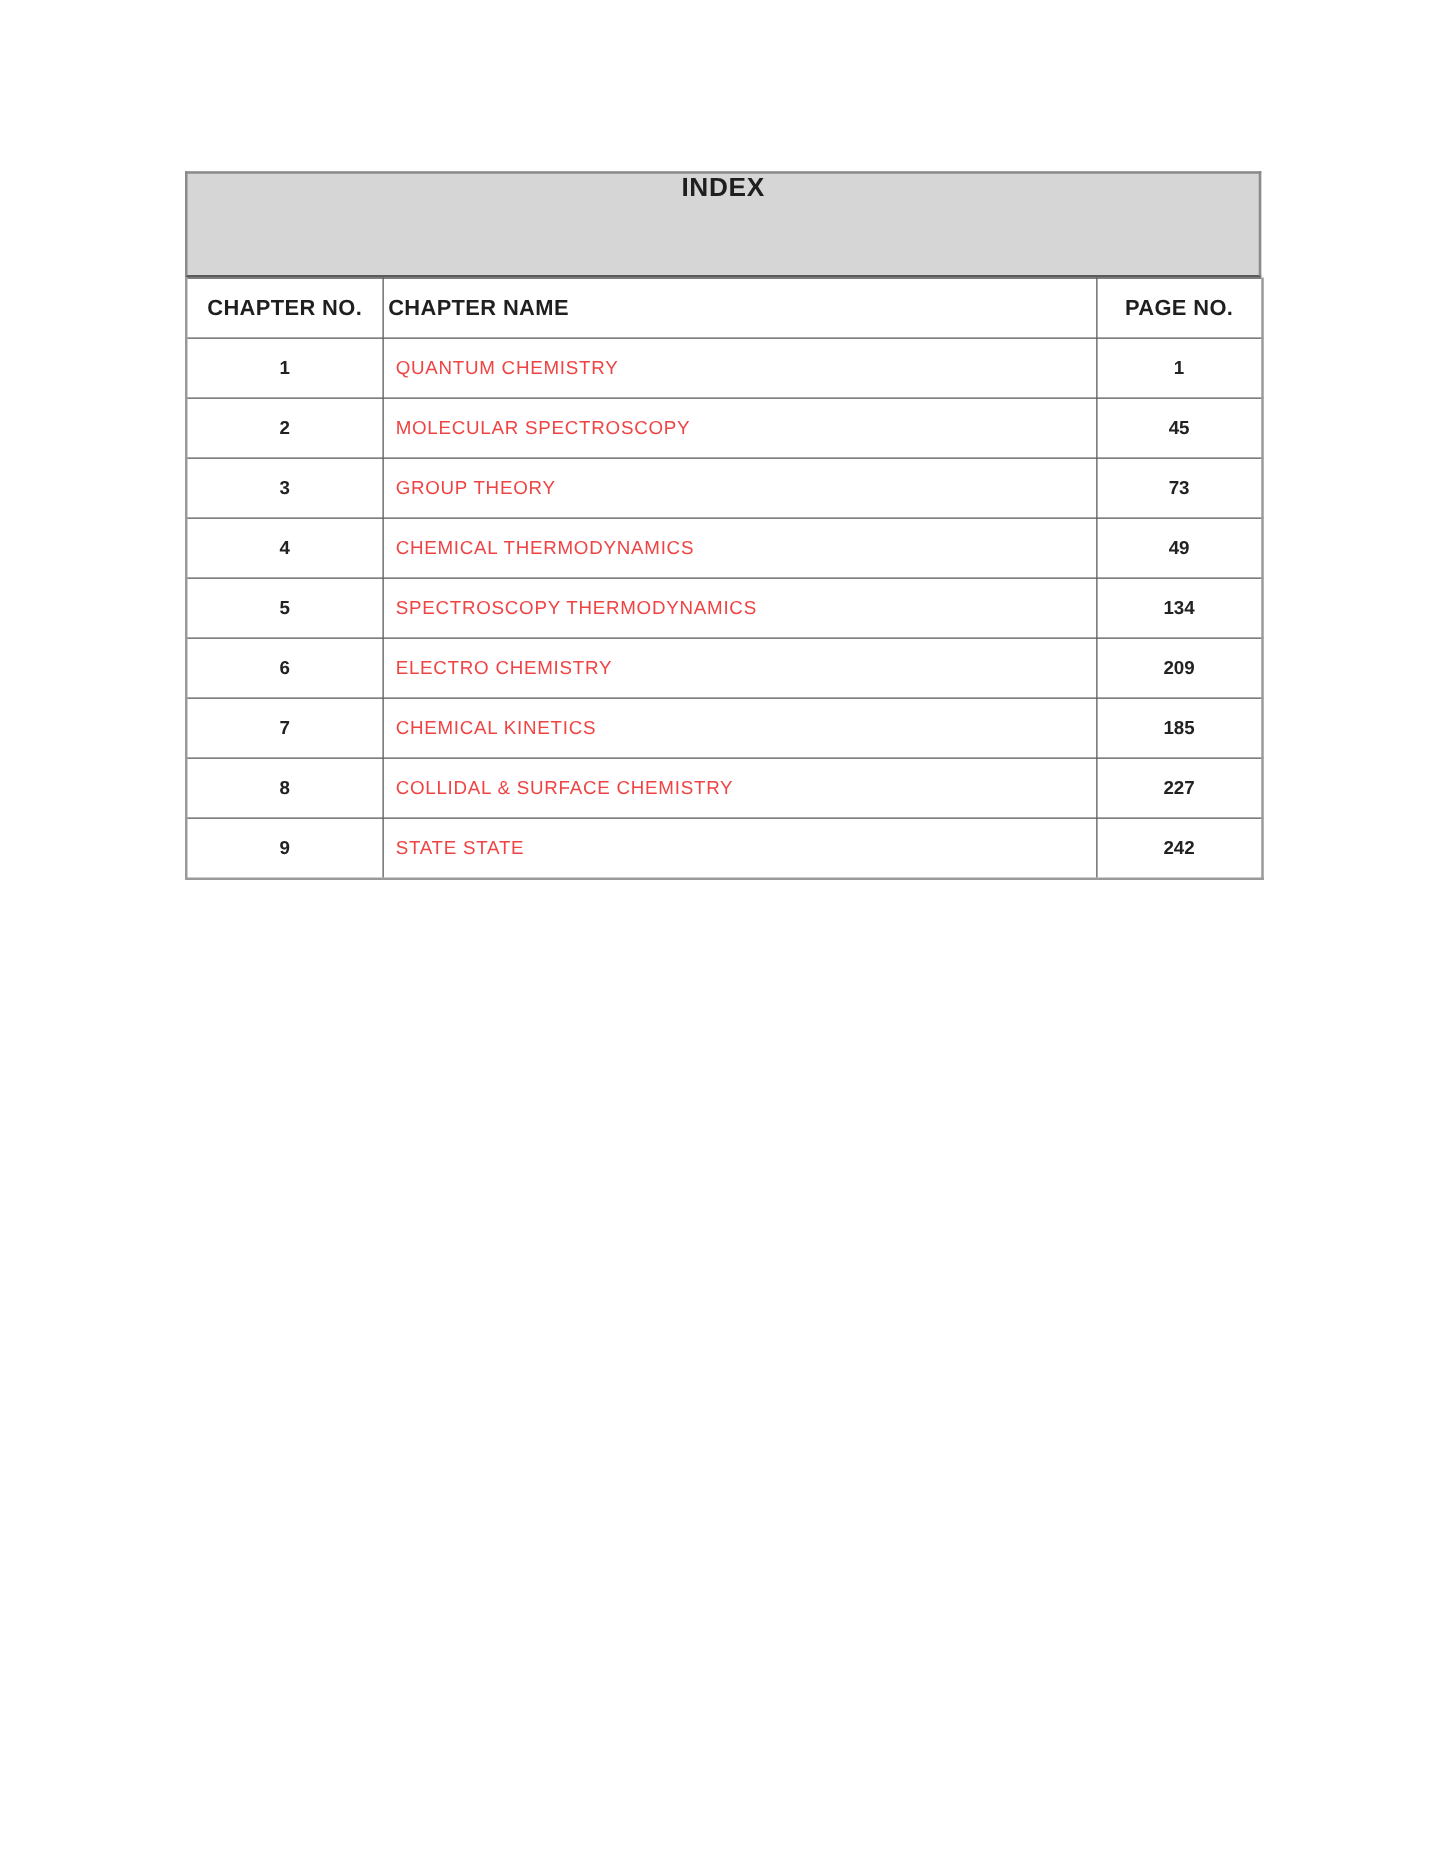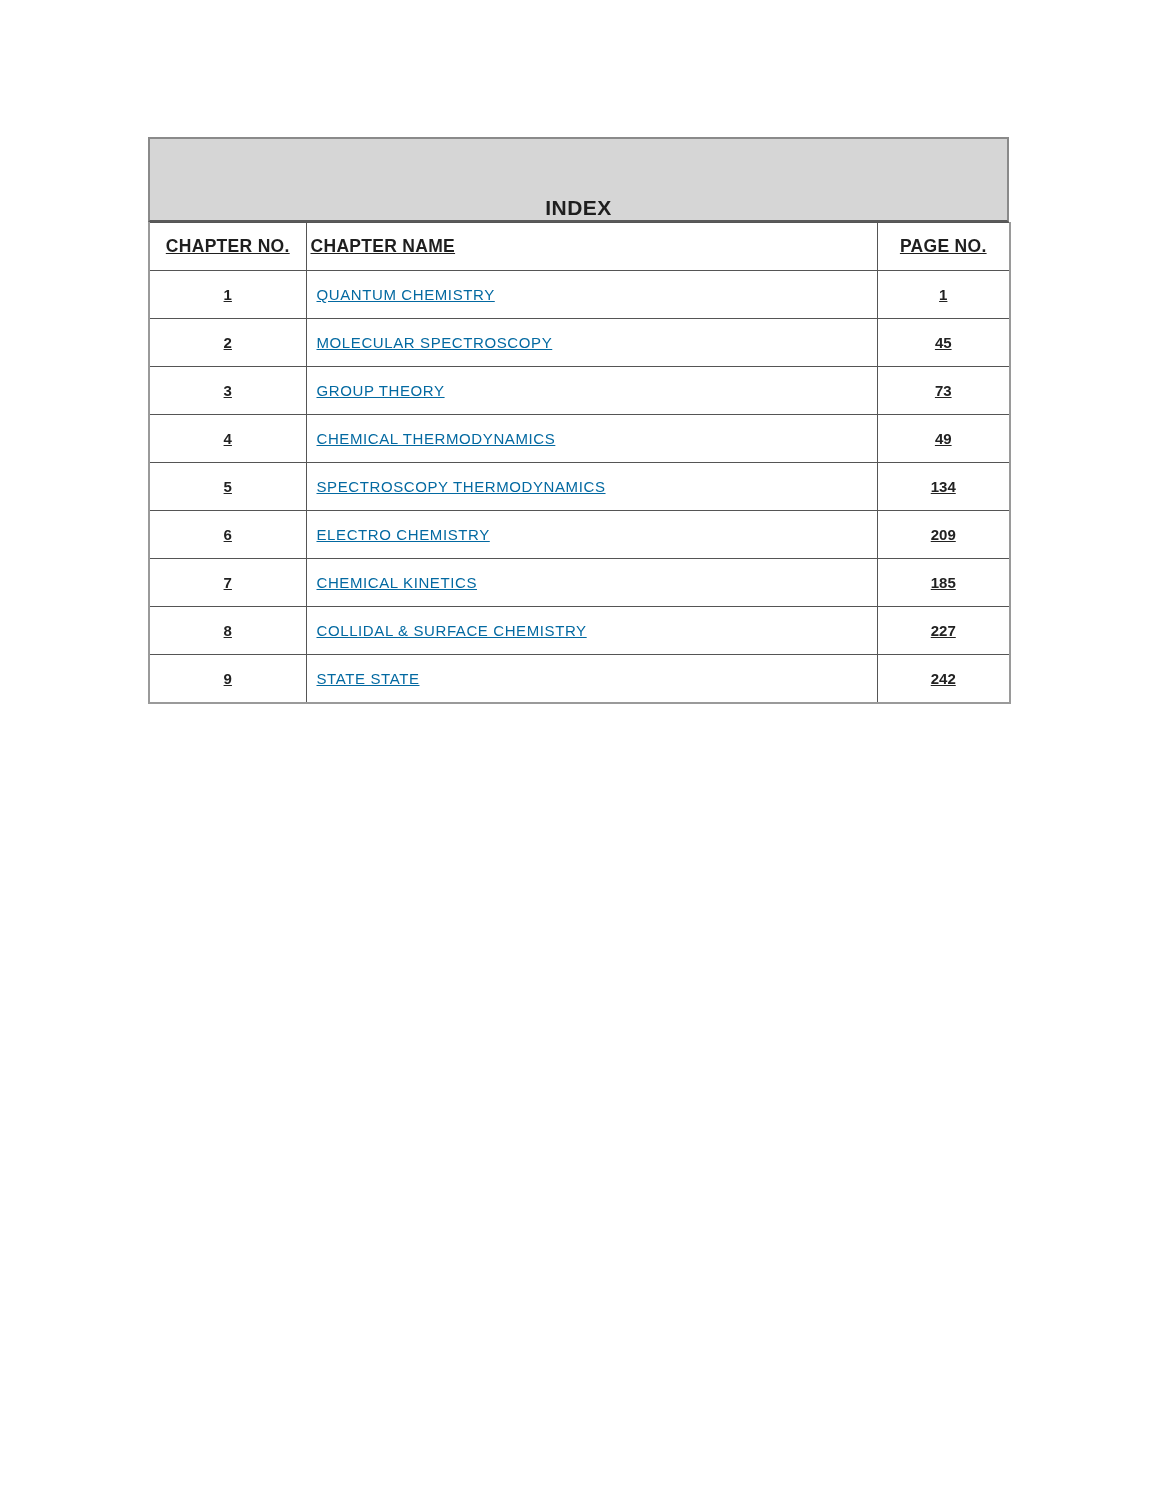--- a/index.html
+++ b/index.html
@@ -21,21 +21,21 @@
     top: 137px;
     width: 861px;
   }
   .title-band {
     box-sizing: border-box;
     height: 85px;
     background: #d6d6d6;
     border: 2px solid #8a8a8a;
     border-bottom: 2px solid #5a5a5a;
     display: flex;
-    align-items: flex-end;
+    align-items: flex-start;
     justify-content: center;
   }
   .title-band .title-text {
     font-size: 21px;
     font-weight: 700;
     color: #1f1f1f;
     letter-spacing: 0.5px;
   }
   table.index-table {
     width: 861px;
@@ -48,21 +48,20 @@
   table.index-table col.c-name { width: 571px; }
   table.index-table col.c-page { width: 133px; }
   table.index-table th,
   table.index-table td {
     box-sizing: border-box;
     border: 1px solid #555555;
     height: 48px;
     padding: 0 10px;
     background: #ffffff;
     vertical-align: middle;
-    text-decoration: underline;
   }
   table.index-table th {
     font-size: 17.5px;
     font-weight: 700;
     color: #1f1f1f;
     text-align: center;
     letter-spacing: 0.3px;
     white-space: nowrap;
   }
   table.index-table th.h-name {
@@ -71,21 +70,21 @@
   }
   td.cell-no, td.cell-page {
     font-size: 15px;
     font-weight: 700;
     color: #222222;
     text-align: center;
   }
   td.cell-name {
     font-size: 15px;
     font-weight: 400;
-    color: #0369a1;
+    color: #ef4444;
     text-align: left;
     padding-left: 12px;
     letter-spacing: 0.6px;
     white-space: nowrap;
   }
 </style>
 </head>
 <body>
 
 <div class="page">

